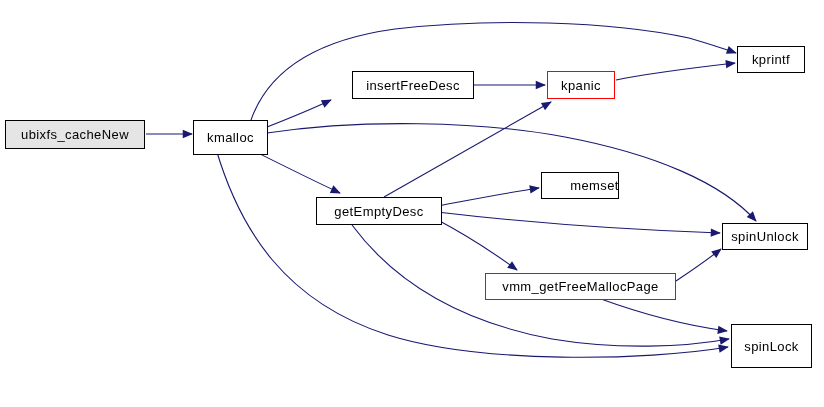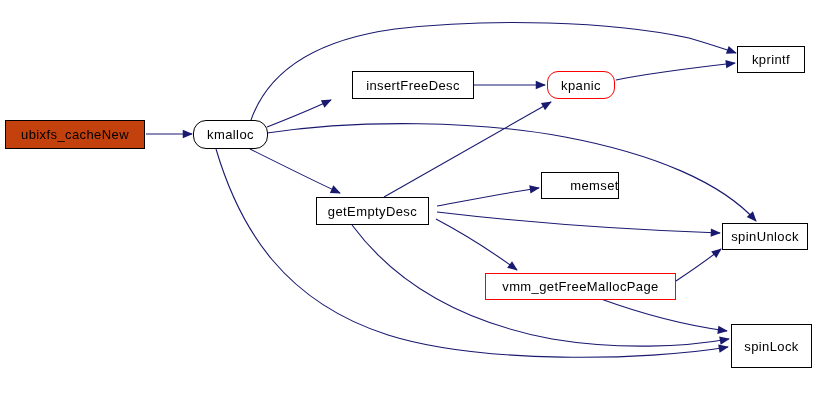--- a/index.html
+++ b/index.html
@@ -11,30 +11,30 @@
   #edge-layer{position:absolute;left:0;top:0;width:824px;height:407px;}
   .node{
     position:absolute;
     display:flex;align-items:center;justify-content:center;
     background:#ffffff;
     border:1px solid #000000;
     font-size:13px;letter-spacing:0.4px;color:#000000;
     box-sizing:border-box;
     white-space:nowrap;
   }
-  .node.root{background:#c2410c;}
+  .node.root{background:#e5e5e5;}
   .node.highlight{border:1px solid #ff0000;}
 
   
   #n-ubixfs{left:5px;top:120px;width:140px;height:29px;}
-  #n-kmalloc{left:193px;top:120px;width:75px;height:29px;border-radius:13px;}
+  #n-kmalloc{left:193px;top:120px;width:75px;height:35px;}
   #n-insertFreeDesc{left:316px;top:71px;width:122px;height:28px;margin-left:36px;}
-  #n-kpanic{left:547px;top:71px;width:68px;height:28px;border-radius:11px;}
+  #n-kpanic{left:547px;top:71px;width:68px;height:28px;}
   #n-kprintf{left:737px;top:46px;width:68px;height:27px;text-align:center;}
-  #n-getEmptyDesc{left:316px;top:197px;width:113px;height:28px;}
+  #n-getEmptyDesc{left:316px;top:197px;width:126px;height:28px;}
   #n-memset{left:541px;top:172px;width:78px;height:27px;padding-left:29px;}
   #n-spinUnlock{left:722px;top:223px;width:86px;height:27px;}
   #n-vmm{left:485px;top:273px;width:191px;height:27px;}
   #n-spinLock{left:731px;top:324px;width:81px;height:44px;}
 </style>
 </head>
 <body>
 
 <svg id="edge-layer" viewBox="0 0 824 407" xmlns="http://www.w3.org/2000/svg">
   <defs>

